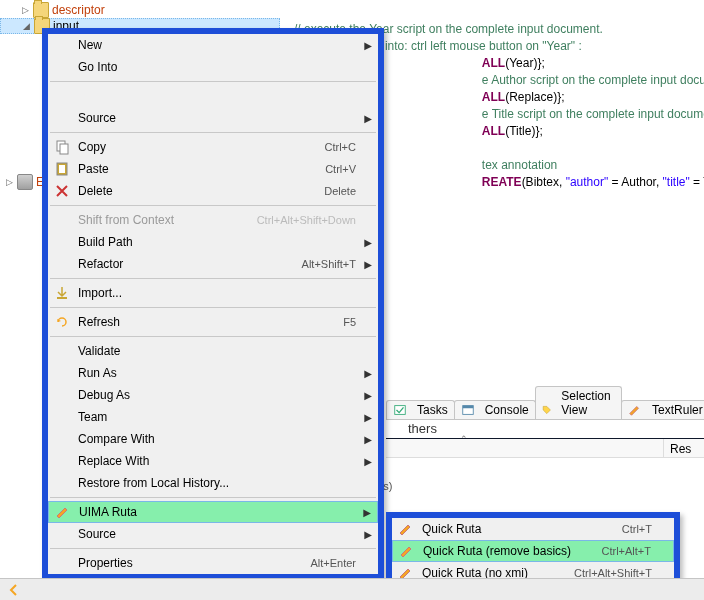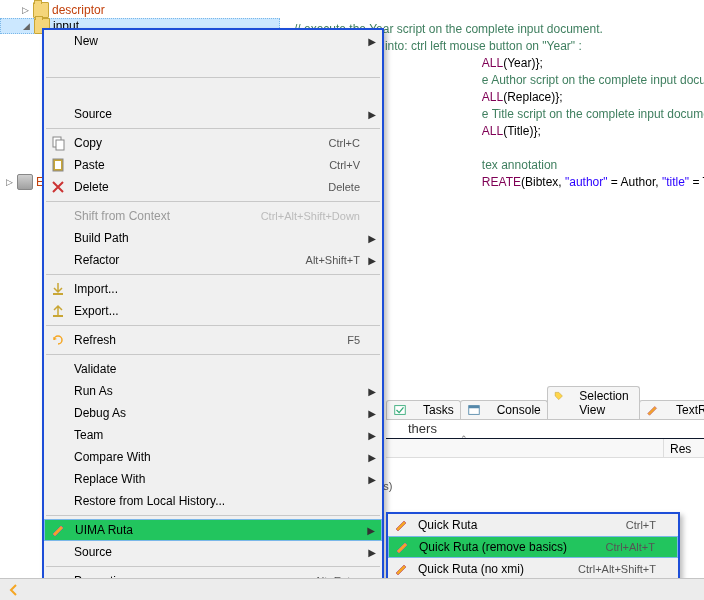--- a/index.html
+++ b/index.html
@@ -10,36 +10,36 @@
 .tree-item .fico{width:16px;height:16px;margin-right:3px;background:#f5d67b;border:1px solid #c9a635;border-radius:1px;position:relative}
 .tree-item .fico::before{content:"";position:absolute;top:-3px;left:0;width:6px;height:3px;background:#f5d67b;border:1px solid #c9a635;border-bottom:none}
 .tree-item.sel{background:#cce8ff;border:1px dotted #7ab7e8}
 .tree-item.sel .lbl{color:#000}
 .tree .lbl{color:#c2410c}
 .indent1{padding-left:20px}
 .indent0{padding-left:4px}
 .ext-ico{width:16px;height:16px;margin-right:3px;background:linear-gradient(#d0d0d0,#a0a0a0);border:1px solid #888;border-radius:2px}
 .code{position:absolute;left:290px;top:0;width:414px;height:390px;font-family:Consolas,monospace;font-size:12px;line-height:17px;padding:4px;white-space:pre;overflow:hidden}
 .c-comment{color:#3f7f5f}
-.c-kw{color:#7f0055;font-weight:normal}
+.c-kw{color:#7f0055;font-weight:bold}
 .c-str{color:#2a00ff}
 .tabs{position:absolute;left:386px;top:398px;display:flex;gap:0;height:22px;border-bottom:1px solid #c5c5c5;width:320px;align-items:flex-end}
-.tab{display:flex;align-items:flex-start;gap:16px;padding:2px 6px;border:1px solid #c5c5c5;border-bottom:none;background:#f5f5f5;font-size:11px;border-radius:3px 3px 0 0;margin-right:-1px}
+.tab{display:flex;align-items:flex-end;gap:10px;padding:2px 6px;border:1px solid #c5c5c5;border-bottom:none;background:#f5f5f5;font-size:11px;border-radius:3px 3px 0 0;margin-right:-1px}
 .tab .tico{width:14px;height:14px}
 .sub-head{position:absolute;left:408px;top:421px;width:318px;font-size:13px;color:#333}
 .grid-head{position:absolute;left:386px;top:438px;width:318px;height:20px;display:flex;border-top:1px solid #0f172a;border-bottom:1px solid #ddd;background:#f8f8f8;font-size:11px}
 .grid-head .cell{flex:1;padding:3px 6px;border-right:1px solid #ddd}
 .grid-head .cell:last-child{border-right:none;flex:0 0 40px}
 .grid-row{position:absolute;left:368px;top:480px;font-size:11px;color:#555}
 .grid-carets{position:absolute;left:460px;top:434px;color:#7a7a7a;font-size:9px}
-.menu{position:absolute;background:#f0f0f0;border:2px solid #1d4ed8;box-shadow:3px 3px 5px rgba(0,0,0,.25)}
+.menu{position:absolute;background:#f0f0f0;border:6px solid #1d4ed8;box-shadow:3px 3px 5px rgba(0,0,0,.25)}
 .menu1{left:42px;top:28px;width:342px}
 .menu2{left:386px;top:512px;width:294px}
 .mi{display:flex;align-items:center;height:22px;padding:0 22px 0 4px;position:relative}
-.mi.hl{background:#22c55e;border:1px solid #7ab7e8;height:22px}
+.mi.hl{background:#86efac;border:1px solid #7ab7e8;height:22px}
 .mi .mico{width:20px;height:18px;display:flex;align-items:center;justify-content:center;margin-right:6px}
 .mi .mlbl{flex:1;color:#000}
 .mi.disabled .mlbl{color:#9a9a9a}
 .mi .sc{color:#555;font-size:11px}
 .mi .arr{position:absolute;right:6px;color:#333;font-size:10px}
 .sep{height:1px;background:#c8c8c8;margin:3px 2px}
 svg{display:block}
 .bottom-bar{position:absolute;left:0;bottom:0;width:704px;height:22px;background:#ececec;border-top:1px solid #c5c5c5;display:flex;align-items:center;padding-left:6px;gap:6px}
 </style>
 </head>
@@ -120,20 +120,21 @@
 <div class="grid-row">ems)</div>
 
 <div class="menu menu1">
   <div class="mi">
       <span class="mico"></span>
       <span class="mlbl">New</span>
       <span class="arr">▶</span>
     </div>
   <div class="mi">
       <span class="mico"></span>
+      <span class="mlbl">Go Into</span>
     </div>
   <div class="sep"></div>
   <div class="mi">
       <span class="mico"></span>
     </div>
   <div class="mi">
       <span class="mico"></span>
       <span class="mlbl">Source</span>
       <span class="arr">▶</span>
     </div>
@@ -186,29 +187,20 @@
     </div>
   <div class="sep"></div>
   <div class="mi">
       <span class="mico">
         <svg width="16" height="16">
           <path d="M8 2 L8 10 M4 7 L8 11 L12 7" stroke="#c9a635" stroke-width="1.5" fill="none"></path>
           <rect x="3" y="12" width="10" height="2" fill="#c9a635"></rect>
         </svg>
       </span>
       <span class="mlbl">Import...</span>
-    </div>
-  <div class="mi">
-      <span class="mico">
-        <svg width="16" height="16">
-          <path d="M8 12 L8 4 M4 7 L8 3 L12 7" stroke="#c9a635" stroke-width="1.5" fill="none"></path>
-          <rect x="3" y="12" width="10" height="2" fill="#c9a635"></rect>
-        </svg>
-      </span>
-      <span class="mlbl">Export...</span>
     </div>
   <div class="sep"></div>
   <div class="mi">
       <span class="mico">
         <svg width="16" height="16">
           <path d="M4 8 A4 4 0 1 1 8 12" stroke="#f5a623" stroke-width="1.5" fill="none"></path>
           <path d="M3 5 L4 8 L7 7" fill="#f5a623"></path>
         </svg>
       </span>
       <span class="mlbl">Refresh</span>

